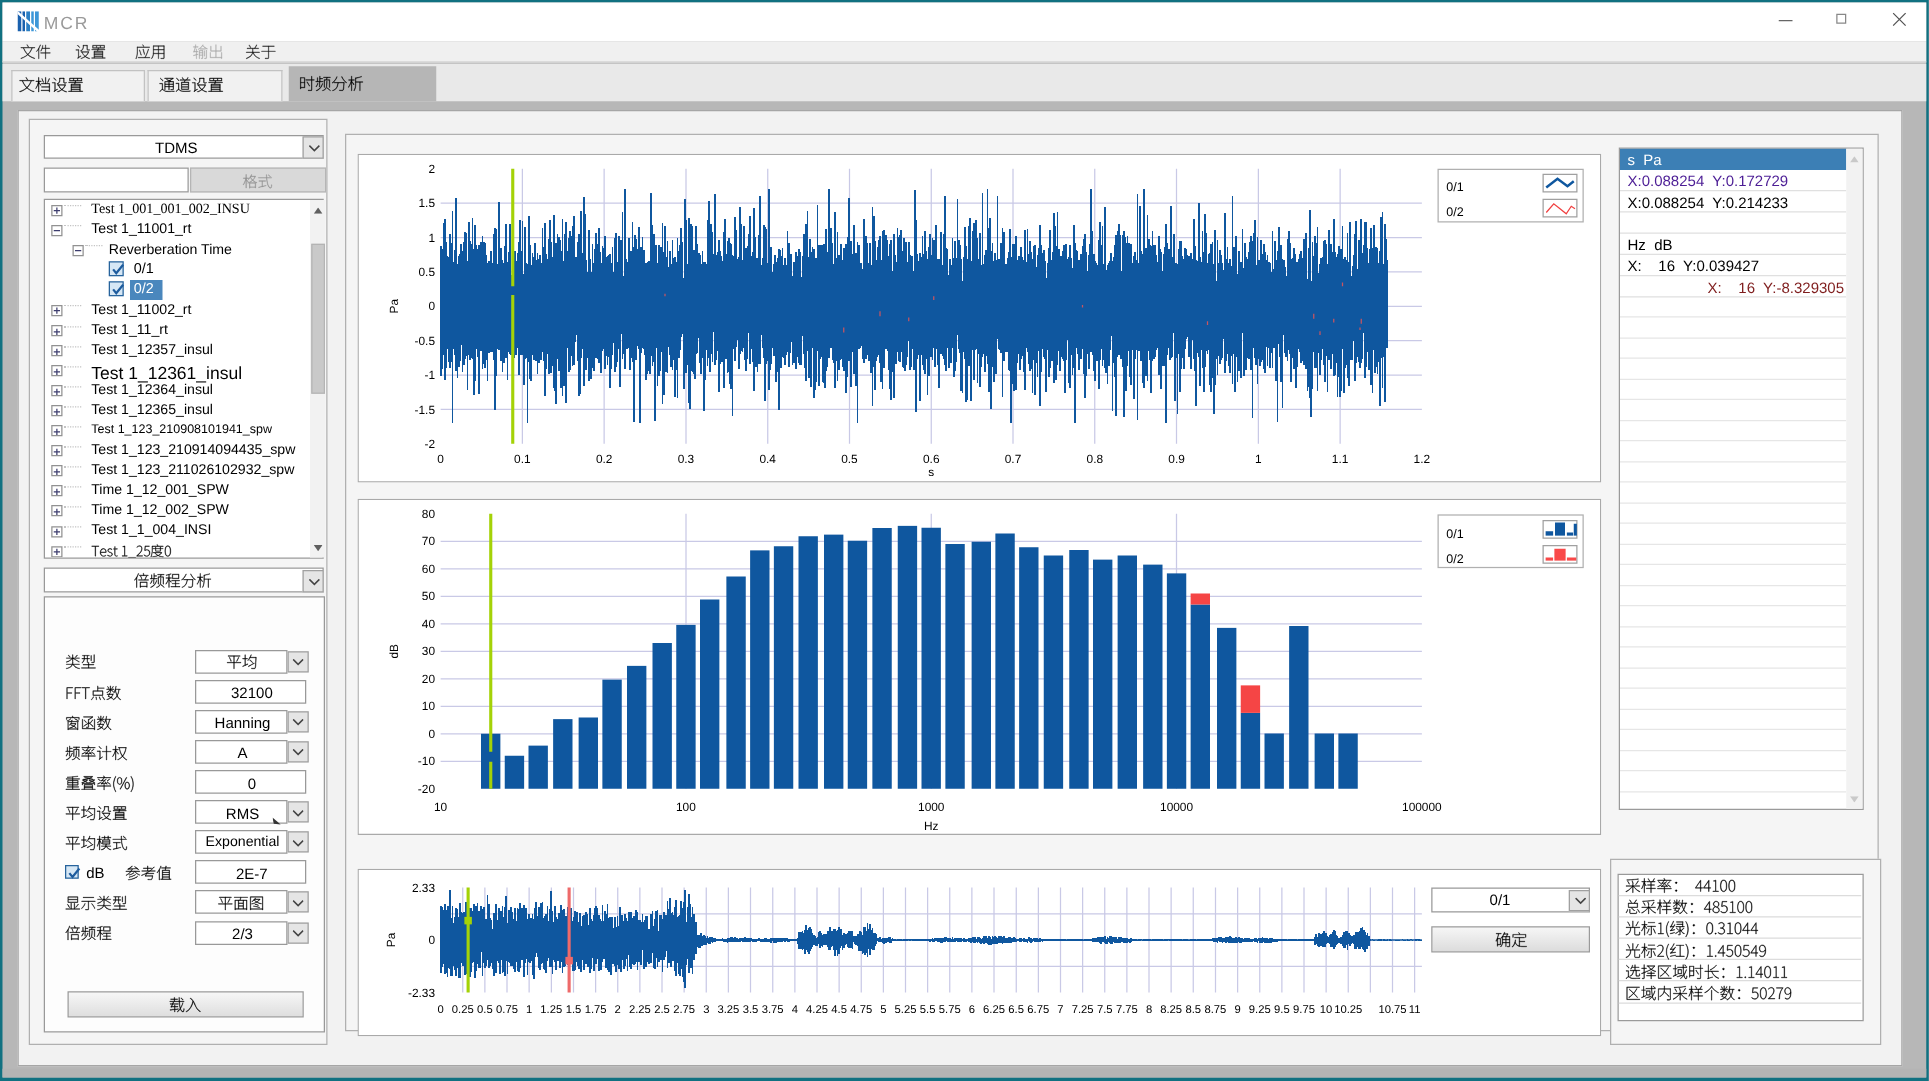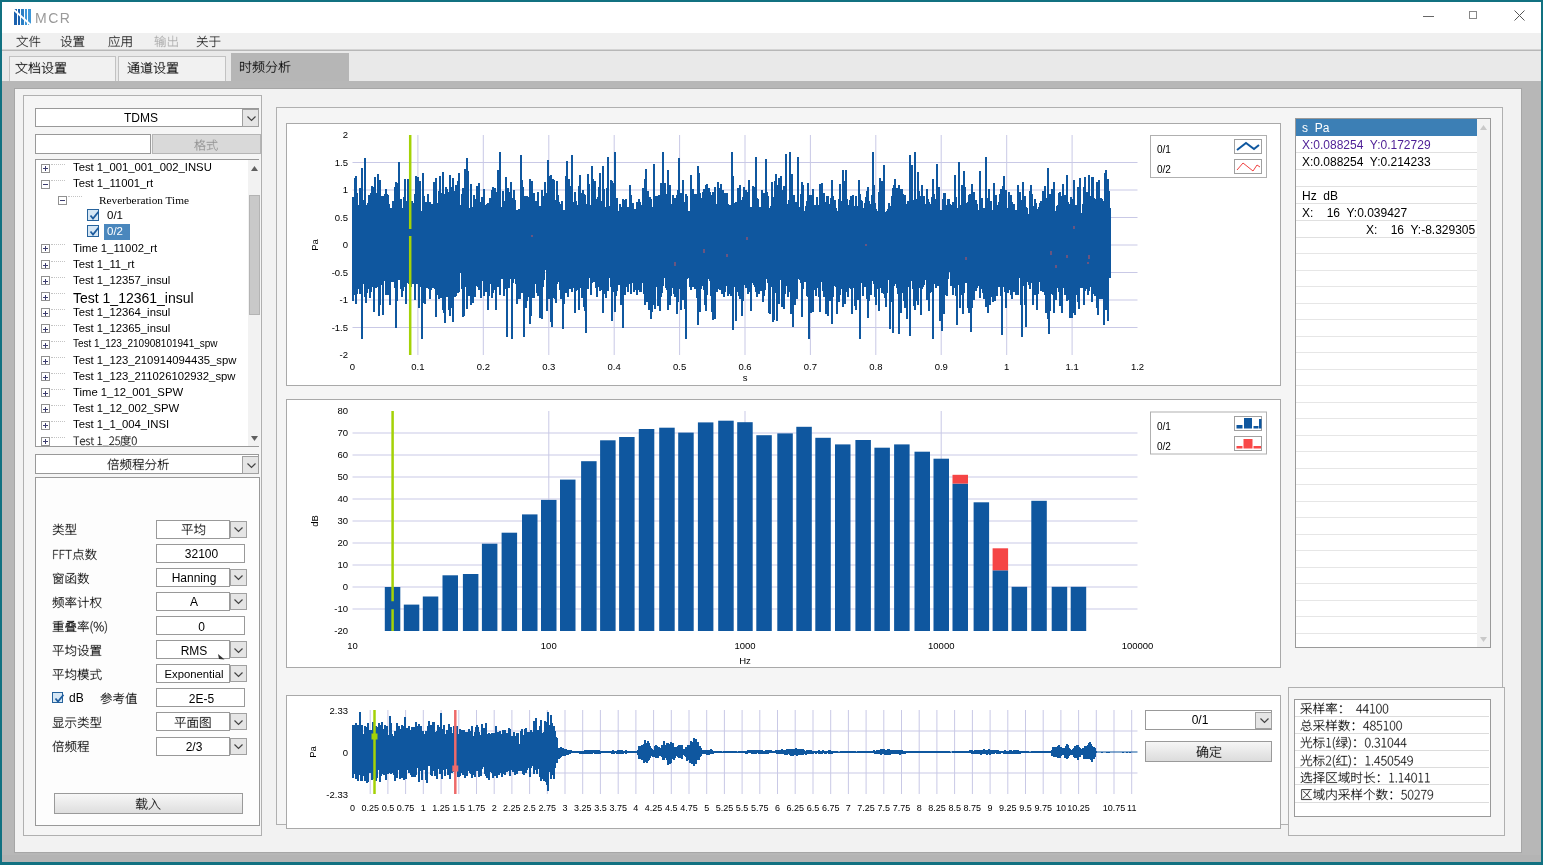--- a/index.html
+++ b/index.html
@@ -61,45 +61,45 @@
       <div style="position:absolute;left:150px;top:132px;width:109px;height:20px;background:#d9d9d9;border:1px solid #b5b5b5"></div>
       <svg style="position:absolute;left:192.0px;top:134.9px;overflow:visible" width="26" height="18">
         <path transform="translate(0,12.6)" d="M6.5 -8.7H10.2V-8.3H6.5ZM5.6 -3.5H10.5V0.8H10.1V-3.1H6V0.9H5.6ZM5.8 -0.1H10.3V0.2H5.8ZM7.1 -10 7.5 -9.9Q7.2 -9.1 6.7 -8.4Q6.3 -7.7 5.8 -7.1Q5.3 -6.5 4.8 -6Q4.7 -6 4.7 -6.1Q4.6 -6.1 4.5 -6.2Q4.5 -6.2 4.4 -6.3Q5.3 -6.9 6 -7.9Q6.7 -8.9 7.1 -10ZM10 -8.7H10.1L10.2 -8.7L10.4 -8.6Q10 -7.5 9.3 -6.6Q8.7 -5.7 7.9 -5Q7 -4.3 6.1 -3.8Q5.2 -3.3 4.3 -3Q4.3 -3.1 4.2 -3.2Q4.2 -3.2 4.1 -3.3Q5 -3.6 5.9 -4.1Q6.8 -4.5 7.6 -5.2Q8.4 -5.9 9 -6.7Q9.7 -7.6 10 -8.6ZM6.3 -8.2Q6.7 -7.3 7.4 -6.4Q8.1 -5.5 9.2 -4.8Q10.2 -4 11.6 -3.6Q11.6 -3.5 11.5 -3.5Q11.5 -3.4 11.5 -3.4Q11.4 -3.3 11.4 -3.3Q10 -3.7 9 -4.5Q7.9 -5.3 7.2 -6.2Q6.5 -7.1 6.1 -7.9ZM0.7 -7.3H4.8V-6.9H0.7ZM2.7 -10H3.1V0.8H2.7ZM2.7 -7.2 3 -7.1Q2.8 -6.3 2.6 -5.6Q2.3 -4.8 2 -4Q1.7 -3.3 1.4 -2.7Q1 -2 0.7 -1.6Q0.6 -1.6 0.6 -1.7Q0.5 -1.8 0.4 -1.8Q0.8 -2.3 1.1 -2.9Q1.4 -3.5 1.7 -4.2Q2 -4.9 2.3 -5.7Q2.5 -6.4 2.7 -7.2ZM3 -6.2Q3.1 -6.1 3.4 -5.8Q3.6 -5.5 3.9 -5.2Q4.1 -4.8 4.4 -4.6Q4.6 -4.3 4.7 -4.1L4.4 -3.8Q4.3 -4 4.1 -4.3Q3.9 -4.6 3.6 -5Q3.3 -5.3 3.1 -5.6Q2.9 -5.9 2.8 -6Z M20.5 -9.6 20.7 -9.8Q21.1 -9.6 21.4 -9.3Q21.8 -9 22.1 -8.7Q22.4 -8.4 22.6 -8.2L22.4 -8Q22.2 -8.2 21.9 -8.5Q21.5 -8.8 21.2 -9.1Q20.8 -9.3 20.5 -9.6ZM12.7 -7.5H23.3V-7.2H12.7ZM13.1 -5H18.5V-4.6H13.1ZM15.6 -4.8H15.9V-0.3H15.6ZM12.8 0.1Q13.5 -0 14.5 -0.3Q15.5 -0.5 16.6 -0.8Q17.7 -1 18.9 -1.3L18.9 -1Q17.8 -0.7 16.8 -0.5Q15.7 -0.2 14.7 0Q13.7 0.3 13 0.5ZM19 -9.9H19.4Q19.4 -8.1 19.6 -6.4Q19.7 -4.8 20 -3.6Q20.3 -2.3 20.6 -1.4Q21 -0.5 21.5 0Q22 0.5 22.5 0.5Q22.8 0.5 23 -0Q23.1 -0.6 23.1 -1.9Q23.2 -1.8 23.3 -1.8Q23.4 -1.7 23.5 -1.7Q23.4 -0.7 23.3 -0.2Q23.2 0.4 23 0.6Q22.8 0.9 22.5 0.9Q21.9 0.9 21.5 0.5Q21 0.1 20.6 -0.6Q20.3 -1.3 20 -2.2Q19.7 -3.2 19.5 -4.4Q19.3 -5.6 19.2 -7Q19.1 -8.4 19 -9.9Z" fill="#909090" stroke="#909090" stroke-width="0.3"></path>
       </svg>
       <div style="position:absolute;left:33px;top:157px;width:224px;height:288px;background:#fff;border:1px solid #999"></div>
       <div style="position:absolute;left:34px;top:158px;width:212px;height:286px;overflow:hidden">
         <div style="position:absolute;left:5px;top:3.6999999999999993px;width:9px;height:9px;background:#fff;border:1px solid #919191"></div>
         <div style="position:absolute;left:7px;top:8.2px;width:5px;height:1px;background:#3c3c6e"></div>
         <div style="position:absolute;left:9px;top:6.199999999999999px;width:1px;height:5px;background:#3c3c6e"></div>
         <div style="position:absolute;left:15px;top:4.199999999999999px;width:14px;border-top:1px dotted #c4c4c4"></div>
-        <div style="position:absolute;left:37px;top:1.3999999999999995px;font-family:Liberation Sans, sans-serif;font-size:11.3px;color:#000;white-space:nowrap">Test 1_001_001_002_INSU</div>
+        <div style="position:absolute;left:37px;top:1.3999999999999995px;font-family:Liberation Serif, serif;font-size:11.3px;color:#000;white-space:nowrap">Test 1_001_001_002_INSU</div>
         <div style="position:absolute;left:5px;top:19.75px;width:9px;height:9px;background:#fff;border:1px solid #919191"></div>
         <div style="position:absolute;left:7px;top:24.25px;width:5px;height:1px;background:#3c3c6e"></div>
         <div style="position:absolute;left:15px;top:20.25px;width:14px;border-top:1px dotted #c4c4c4"></div>
         <div style="position:absolute;left:37px;top:17.45px;font-family:'Liberation Sans',sans-serif;font-size:11.3px;color:#000;white-space:nowrap">Test 1_11001_rt</div>
         <div style="position:absolute;left:21.5px;top:35.8px;width:9px;height:9px;background:#fff;border:1px solid #919191"></div>
         <div style="position:absolute;left:23.5px;top:40.3px;width:5px;height:1px;background:#3c3c6e"></div>
         <div style="position:absolute;left:31.5px;top:36.3px;width:14px;border-top:1px dotted #c4c4c4"></div>
-        <div style="position:absolute;left:63px;top:33.5px;font-family:Liberation Serif, serif;font-size:11.3px;color:#000;white-space:nowrap">Reverberation Time</div>
+        <div style="position:absolute;left:51px;top:33.5px;font-family:Liberation Sans, sans-serif;font-size:11.3px;color:#000;white-space:nowrap">Reverberation Time</div>
         <div style="position:absolute;left:51px;top:49.35000000000001px;width:12px;height:12px;background:#d6e7f5;border:1.5px solid #27639c"></div>
         <svg style="position:absolute;left:52.5px;top:51.35000000000001px" width="11" height="10">
           <path d="M1.5 4.5 L4 7.5 L9.5 0.8" fill="none" stroke="#1e5c9e" stroke-width="1.8"></path>
         </svg>
         <div style="position:absolute;left:71px;top:49.35000000000001px;font-family:'Liberation Sans',sans-serif;font-size:11.5px;color:#000">0/1</div>
         <div style="position:absolute;left:51px;top:65.4px;width:12px;height:12px;background:#d6e7f5;border:1.5px solid #27639c"></div>
         <svg style="position:absolute;left:52.5px;top:67.4px" width="11" height="10">
           <path d="M1.5 4.5 L4 7.5 L9.5 0.8" fill="none" stroke="#1e5c9e" stroke-width="1.8"></path>
         </svg>
         <div style="position:absolute;left:68px;top:64.4px;width:26px;height:16px;background:#4a87bd"></div>
         <div style="position:absolute;left:71px;top:65.4px;font-family:'Liberation Sans',sans-serif;font-size:11.5px;color:#fff">0/2</div>
         <div style="position:absolute;left:5px;top:83.95px;width:9px;height:9px;background:#fff;border:1px solid #919191"></div>
         <div style="position:absolute;left:7px;top:88.45px;width:5px;height:1px;background:#3c3c6e"></div>
         <div style="position:absolute;left:9px;top:86.45px;width:1px;height:5px;background:#3c3c6e"></div>
         <div style="position:absolute;left:15px;top:84.45px;width:14px;border-top:1px dotted #c4c4c4"></div>
-        <div style="position:absolute;left:37px;top:81.65px;font-family:'Liberation Sans',sans-serif;font-size:11.3px;color:#000;white-space:nowrap">Time 1_11002_rt</div>
+        <div style="position:absolute;left:37px;top:81.65px;font-family:'Liberation Sans',sans-serif;font-size:11.3px;color:#000;white-space:nowrap">Test 1_11002_rt</div>
         <div style="position:absolute;left:5px;top:100.00000000000001px;width:9px;height:9px;background:#fff;border:1px solid #919191"></div>
         <div style="position:absolute;left:7px;top:104.50000000000001px;width:5px;height:1px;background:#3c3c6e"></div>
         <div style="position:absolute;left:9px;top:102.50000000000001px;width:1px;height:5px;background:#3c3c6e"></div>
         <div style="position:absolute;left:15px;top:100.50000000000001px;width:14px;border-top:1px dotted #c4c4c4"></div>
         <div style="position:absolute;left:37px;top:97.70000000000002px;font-family:'Liberation Sans',sans-serif;font-size:11.3px;color:#000;white-space:nowrap">Test 1_11_rt</div>
         <div style="position:absolute;left:5px;top:116.05000000000001px;width:9px;height:9px;background:#fff;border:1px solid #919191"></div>
         <div style="position:absolute;left:7px;top:120.55000000000001px;width:5px;height:1px;background:#3c3c6e"></div>
         <div style="position:absolute;left:9px;top:118.55000000000001px;width:1px;height:5px;background:#3c3c6e"></div>
         <div style="position:absolute;left:15px;top:116.55000000000001px;width:14px;border-top:1px dotted #c4c4c4"></div>
         <div style="position:absolute;left:37px;top:113.75000000000001px;font-family:'Liberation Sans',sans-serif;font-size:11.3px;color:#000;white-space:nowrap">Test 1_12357_insul</div>
@@ -135,21 +135,21 @@
         <div style="position:absolute;left:37px;top:210.04999999999998px;font-family:Liberation Sans, sans-serif;font-size:11.3px;color:#000;white-space:nowrap">Test 1_123_211026102932_spw</div>
         <div style="position:absolute;left:5px;top:228.4px;width:9px;height:9px;background:#fff;border:1px solid #919191"></div>
         <div style="position:absolute;left:7px;top:232.9px;width:5px;height:1px;background:#3c3c6e"></div>
         <div style="position:absolute;left:9px;top:230.9px;width:1px;height:5px;background:#3c3c6e"></div>
         <div style="position:absolute;left:15px;top:228.9px;width:14px;border-top:1px dotted #c4c4c4"></div>
         <div style="position:absolute;left:37px;top:226.1px;font-family:'Liberation Sans',sans-serif;font-size:11.3px;color:#000;white-space:nowrap">Time 1_12_001_SPW</div>
         <div style="position:absolute;left:5px;top:244.45px;width:9px;height:9px;background:#fff;border:1px solid #919191"></div>
         <div style="position:absolute;left:7px;top:248.95px;width:5px;height:1px;background:#3c3c6e"></div>
         <div style="position:absolute;left:9px;top:246.95px;width:1px;height:5px;background:#3c3c6e"></div>
         <div style="position:absolute;left:15px;top:244.95px;width:14px;border-top:1px dotted #c4c4c4"></div>
-        <div style="position:absolute;left:37px;top:242.14999999999998px;font-family:'Liberation Sans',sans-serif;font-size:11.3px;color:#000;white-space:nowrap">Test 1_12_002_SPW</div>
+        <div style="position:absolute;left:37px;top:242.14999999999998px;font-family:'Liberation Sans',sans-serif;font-size:11.3px;color:#000;white-space:nowrap">Time 1_12_002_SPW</div>
         <div style="position:absolute;left:5px;top:260.5px;width:9px;height:9px;background:#fff;border:1px solid #919191"></div>
         <div style="position:absolute;left:7px;top:265.0px;width:5px;height:1px;background:#3c3c6e"></div>
         <div style="position:absolute;left:9px;top:263.0px;width:1px;height:5px;background:#3c3c6e"></div>
         <div style="position:absolute;left:15px;top:261.0px;width:14px;border-top:1px dotted #c4c4c4"></div>
         <div style="position:absolute;left:37px;top:258.2px;font-family:'Liberation Sans',sans-serif;font-size:11.3px;color:#000;white-space:nowrap">Test 1_1_004_INSI</div>
         <div style="position:absolute;left:5px;top:276.55px;width:9px;height:9px;background:#fff;border:1px solid #919191"></div>
         <div style="position:absolute;left:7px;top:281.05px;width:5px;height:1px;background:#3c3c6e"></div>
         <div style="position:absolute;left:9px;top:279.05px;width:1px;height:5px;background:#3c3c6e"></div>
         <div style="position:absolute;left:15px;top:277.05px;width:14px;border-top:1px dotted #c4c4c4"></div>
         <svg style="position:absolute;left:37.0px;top:273.2px;overflow:visible" width="49" height="17">
@@ -244,21 +244,21 @@
       </svg>
       <div style="position:absolute;left:50px;top:689.8px;width:11px;height:11px;background:#d6e7f5;border:1.5px solid #27639c"></div>
       <svg style="position:absolute;left:51.5px;top:691.8px" width="11" height="10">
         <path d="M1.5 4.5 L4 7.5 L9.5 0.8" fill="none" stroke="#1e5c9e" stroke-width="1.8"></path>
       </svg>
       <div style="position:absolute;left:67px;top:689.3px;font-family:'Liberation Sans',sans-serif;font-size:12px;color:#000">dB</div>
       <svg style="position:absolute;left:98.0px;top:688.2px;overflow:visible" width="39" height="19">
         <path transform="translate(0,13.1)" d="M7.5 -9.7 7.8 -9.9Q8.4 -9.6 9 -9.2Q9.6 -8.7 10.1 -8.3Q10.7 -7.8 11 -7.5L10.7 -7.2Q10.4 -7.6 9.8 -8Q9.3 -8.5 8.7 -8.9Q8.1 -9.3 7.5 -9.7ZM0.7 -6.3H11.8V-5.9H0.7ZM7 -5.1 7.4 -4.9Q6.9 -4.5 6.3 -4.2Q5.6 -3.8 4.9 -3.5Q4.2 -3.2 3.6 -3Q3.5 -3 3.4 -3.1Q3.4 -3.2 3.3 -3.2Q4 -3.5 4.6 -3.7Q5.3 -4 6 -4.4Q6.6 -4.7 7 -5.1ZM8.2 -3.6 8.6 -3.4Q8 -2.9 7.1 -2.5Q6.2 -2.1 5.3 -1.7Q4.3 -1.4 3.4 -1.2Q3.3 -1.2 3.3 -1.3Q3.2 -1.4 3.1 -1.5Q4.1 -1.7 5 -2Q6 -2.3 6.8 -2.7Q7.7 -3.1 8.2 -3.6ZM9.9 -2.2 10.2 -2Q9.5 -1.2 8.3 -0.7Q7.2 -0.1 5.7 0.3Q4.2 0.7 2.7 0.9Q2.6 0.8 2.6 0.7Q2.5 0.7 2.5 0.6Q4 0.4 5.5 0Q6.9 -0.4 8 -0.9Q9.2 -1.5 9.9 -2.2ZM5.6 -7.8 6 -7.8Q5.2 -6 3.9 -4.8Q2.6 -3.5 1 -2.8Q1 -2.8 0.9 -2.8Q0.9 -2.9 0.8 -2.9Q0.7 -3 0.7 -3Q2.3 -3.8 3.6 -5Q4.9 -6.2 5.6 -7.8ZM7.8 -6.2Q8.3 -5.6 8.9 -5Q9.6 -4.4 10.4 -4Q11.2 -3.5 11.9 -3.2Q11.9 -3.2 11.8 -3.1Q11.8 -3.1 11.7 -3Q11.7 -2.9 11.7 -2.9Q10.9 -3.2 10.1 -3.7Q9.3 -4.2 8.7 -4.8Q8 -5.4 7.5 -6.1ZM2.3 -7.6Q2.3 -7.7 2.3 -7.7Q2.3 -7.8 2.3 -7.9Q2.2 -8 2.2 -8Q2.4 -8 2.6 -8.1Q2.8 -8.2 3.1 -8.4Q3.2 -8.5 3.7 -8.8Q4.1 -9.1 4.6 -9.5Q5.1 -9.9 5.6 -10.4L6 -10.2Q5.1 -9.4 4.3 -8.8Q3.5 -8.2 2.7 -7.8V-7.8Q2.7 -7.8 2.7 -7.8Q2.6 -7.8 2.5 -7.8Q2.5 -7.7 2.4 -7.7Q2.3 -7.7 2.3 -7.6ZM2.3 -7.6V-7.9L2.7 -8.1L9.8 -8.4Q9.8 -8.3 9.8 -8.2Q9.9 -8.2 9.9 -8.1Q7.9 -8 6.5 -7.9Q5.2 -7.9 4.4 -7.8Q3.6 -7.8 3.2 -7.7Q2.8 -7.7 2.6 -7.7Q2.4 -7.6 2.3 -7.6Z M21.9 -2.6H22.2Q22.2 -2.6 22.2 -2.5Q22.2 -2.5 22.2 -2.4Q22.2 -2.4 22.2 -2.3Q22 -1 21.8 -0.3Q21.6 0.3 21.4 0.5Q21.2 0.7 21 0.7Q20.9 0.7 20.6 0.7Q20.3 0.7 19.6 0.7Q19 0.7 18.3 0.7Q18.3 0.6 18.2 0.5Q18.2 0.4 18.2 0.3Q18.7 0.3 19.1 0.3Q19.6 0.4 20 0.4Q20.3 0.4 20.5 0.4Q20.7 0.4 20.9 0.4Q21 0.4 21.1 0.3Q21.3 0.1 21.5 -0.5Q21.7 -1.2 21.9 -2.5ZM16.4 -2.6H22V-2.2H16.3ZM17.1 -4.5H23.1V-4.1H16.9ZM13.4 -6.5H24.2V-6.1H13.4ZM14.6 -8.7H21.3V-8.4H14.6ZM18 -10.4H18.4V-6.3H18ZM23.2 -9.7 23.5 -9.5Q22.6 -8.4 21.4 -7.4Q20.2 -6.4 18.9 -5.5Q17.6 -4.6 16.2 -3.9Q14.8 -3.2 13.3 -2.6Q13.3 -2.6 13.3 -2.7Q13.2 -2.7 13.2 -2.8Q13.1 -2.9 13.1 -2.9Q14.5 -3.5 16 -4.2Q17.4 -4.9 18.7 -5.7Q20 -6.6 21.2 -7.6Q22.3 -8.6 23.2 -9.7ZM17 -4.5H17.4Q17.2 -3.9 16.9 -3.3Q16.7 -2.6 16.5 -2.2H16.1Q16.3 -2.7 16.6 -3.3Q16.8 -4 17 -4.5Z M29.1 -9H36.4V-8.6H29.1ZM28.5 0H36.9V0.4H28.5ZM29.8 -7.1H35.6V0.2H35.2V-6.7H30.2V0.2H29.8ZM30 -5.3H35.4V-5H30ZM30 -3.5H35.4V-3.2H30ZM30.1 -1.7H35.4V-1.3H30.1ZM32.6 -10.4 33.1 -10.3Q33 -9.8 32.8 -9.2Q32.7 -8.6 32.6 -8Q32.4 -7.4 32.3 -7L32 -7.1Q32.1 -7.5 32.2 -8.1Q32.4 -8.7 32.5 -9.3Q32.6 -9.9 32.6 -10.4ZM28.6 -10.4 29 -10.3Q28.6 -9.2 28.1 -8.2Q27.6 -7.2 27 -6.4Q26.4 -5.5 25.8 -4.8Q25.8 -4.9 25.7 -4.9Q25.7 -5 25.6 -5Q25.6 -5.1 25.5 -5.1Q26.2 -5.8 26.7 -6.6Q27.3 -7.5 27.8 -8.4Q28.3 -9.4 28.6 -10.4ZM27.2 -7.3 27.6 -7.7 27.6 -7.7V0.9H27.2Z" fill="#000000" stroke="#000000" stroke-width="0.3"></path>
       </svg>
       <div style="position:absolute;left:154px;top:686.3px;width:89px;height:19px;background:#fff;border:1px solid #999"></div>
-      <div style="position:absolute;left:154px;top:689.8px;width:91px;text-align:center;font-family:'Liberation Sans',sans-serif;font-size:12px;color:#000">2E-5</div>
+      <div style="position:absolute;left:154px;top:689.8px;width:91px;text-align:center;font-family:'Liberation Sans',sans-serif;font-size:12px;color:#000">2E-7</div>
       <div style="position:absolute;left:154px;top:710.4px;width:74px;height:19px;background:#fff;border:1px solid #999"></div>
       <svg style="position:absolute;left:172.2px;top:712.3px;overflow:visible" width="39" height="19">
         <path transform="translate(0,13.1)" d="M1.4 -9.5H11.1V-9.1H1.4ZM0.7 -4.2H11.8V-3.8H0.7ZM2.4 -8.2 2.7 -8.3Q3 -7.8 3.2 -7.2Q3.5 -6.7 3.7 -6.1Q4 -5.6 4.1 -5.2L3.7 -5Q3.6 -5.5 3.4 -6Q3.2 -6.5 2.9 -7.1Q2.7 -7.7 2.4 -8.2ZM9.8 -8.4 10.1 -8.2Q9.9 -7.7 9.6 -7.1Q9.3 -6.5 9 -5.9Q8.7 -5.4 8.4 -4.9L8.1 -5.1Q8.4 -5.5 8.7 -6.1Q9 -6.7 9.3 -7.3Q9.6 -7.9 9.8 -8.4ZM6 -9.4H6.4V0.9H6Z M16.9 -4.8H20.5V-4.4H16.9ZM16.9 -2.5H20.6V-2.2H16.9ZM14.2 -0.2H23.4V0.2H14.2ZM13.9 -7.1H23.6V0.9H23.2V-6.7H14.3V0.9H13.9ZM16.6 -6.9H17V0H16.6ZM20.4 -6.9H20.8V-0H20.4ZM18.5 -9.3 18.9 -9.1Q18.7 -8.6 18.5 -7.9Q18.3 -7.3 18.1 -6.8L17.8 -7Q17.9 -7.3 18.1 -7.7Q18.2 -8.1 18.3 -8.5Q18.4 -8.9 18.5 -9.3ZM13.3 -9.4H24.2V-9.1H13.3Z M26.2 -9.8H36.3V0.9H35.9V-9.4H26.6V0.9H26.2ZM26.4 -0.1H36.2V0.3H26.4ZM29.9 -3.6 30.1 -3.9Q30.6 -3.8 31.1 -3.7Q31.6 -3.5 32.1 -3.3Q32.6 -3.2 32.9 -3L32.7 -2.7Q32.4 -2.8 31.9 -3Q31.4 -3.2 30.9 -3.4Q30.4 -3.5 29.9 -3.6ZM30.3 -8.8 30.6 -8.7Q30.3 -8.2 29.8 -7.6Q29.3 -7.1 28.8 -6.6Q28.3 -6.1 27.8 -5.8Q27.7 -5.8 27.7 -5.9Q27.6 -5.9 27.5 -5.9Q27.5 -6 27.4 -6Q28.2 -6.5 29 -7.3Q29.8 -8 30.3 -8.8ZM33.6 -7.9H33.7L33.8 -7.9L34 -7.7Q33.6 -7 32.8 -6.3Q32.1 -5.7 31.1 -5.2Q30.2 -4.7 29.3 -4.3Q28.3 -4 27.4 -3.8Q27.4 -3.8 27.3 -3.9Q27.3 -4 27.2 -4Q27.2 -4.1 27.2 -4.1Q28.1 -4.3 29 -4.6Q30 -4.9 30.9 -5.4Q31.8 -5.9 32.5 -6.5Q33.2 -7.1 33.6 -7.8ZM29.4 -7.4Q30 -6.6 30.9 -6Q31.8 -5.3 33 -4.9Q34.1 -4.4 35.3 -4.2Q35.2 -4.2 35.2 -4.1Q35.1 -4 35.1 -3.9Q33.9 -4.2 32.8 -4.6Q31.6 -5.1 30.6 -5.8Q29.7 -6.4 29.1 -7.2ZM29.6 -7.9H33.8V-7.5H29.4ZM28.6 -2.1 28.8 -2.4Q29.4 -2.3 30.1 -2.2Q30.8 -2 31.5 -1.9Q32.1 -1.7 32.8 -1.6Q33.4 -1.4 33.8 -1.3L33.6 -0.9Q33 -1.1 32.2 -1.4Q31.3 -1.6 30.4 -1.8Q29.4 -2 28.6 -2.1Z" fill="#000000" stroke="#000000" stroke-width="0.3"></path>
       </svg>
       <div style="position:absolute;left:227.5px;top:711.4px;width:17px;height:17px;background:#e5e5e5;border:1px solid #a0a0a0"></div>
       <svg style="position:absolute;left:232.0px;top:717.9px" width="9" height="6">
         <path d="M0.5 0.5 L4.5 4.5 L8.5 0.5" fill="none" stroke="#444" stroke-width="1.2"></path>
       </svg>
       <div style="position:absolute;left:154px;top:734.5px;width:74px;height:19px;background:#fff;border:1px solid #999"></div>
       <div style="position:absolute;left:154px;top:738px;width:76px;text-align:center;font-family:'Liberation Sans',sans-serif;font-size:12px;color:#000">2/3</div>
@@ -277,21 +277,21 @@
       <div style="position:absolute;left:1300px;top:135.9px;font-family:'Liberation Sans',sans-serif;font-size:12px;color:#4c1d95;white-space:pre">X:0.088254  Y:0.172729</div>
       <div style="position:absolute;left:1294px;top:150.5px;width:181px;height:17.0px;border-bottom:1px solid #e0e0e0"></div>
       <div style="position:absolute;left:1300px;top:152.9px;font-family:'Liberation Sans',sans-serif;font-size:12px;color:#000;white-space:pre">X:0.088254  Y:0.214233</div>
       <div style="position:absolute;left:1294px;top:167.5px;width:181px;height:17.0px;border-bottom:1px solid #e0e0e0"></div>
       <div style="position:absolute;left:1300px;top:169.9px;font-family:'Liberation Sans',sans-serif;font-size:12px;color:#000;white-space:pre"></div>
       <div style="position:absolute;left:1294px;top:184.5px;width:181px;height:17.0px;border-bottom:1px solid #e0e0e0"></div>
       <div style="position:absolute;left:1300px;top:186.9px;font-family:'Liberation Sans',sans-serif;font-size:12px;color:#000;white-space:pre">Hz  dB</div>
       <div style="position:absolute;left:1294px;top:201.5px;width:181px;height:17.0px;border-bottom:1px solid #e0e0e0"></div>
       <div style="position:absolute;left:1300px;top:203.9px;font-family:'Liberation Sans',sans-serif;font-size:12px;color:#000;white-space:pre">X:    16  Y:0.039427</div>
       <div style="position:absolute;left:1294px;top:218.5px;width:181px;height:17.0px;border-bottom:1px solid #e0e0e0"></div>
-      <div style="position:absolute;left:1364px;top:220.9px;font-family:'Liberation Sans',sans-serif;font-size:12px;color:#000000;white-space:pre">X:    16  Y:-8.329305</div>
+      <div style="position:absolute;left:1364px;top:220.9px;font-family:'Liberation Sans',sans-serif;font-size:12px;color:#7f1d1d;white-space:pre">X:    16  Y:-8.329305</div>
       <div style="position:absolute;left:1294px;top:235.5px;width:181px;height:16.5px;border-bottom:1px solid #e6e6e6"></div>
       <div style="position:absolute;left:1294px;top:252.0px;width:181px;height:16.5px;border-bottom:1px solid #e6e6e6"></div>
       <div style="position:absolute;left:1294px;top:268.5px;width:181px;height:16.5px;border-bottom:1px solid #e6e6e6"></div>
       <div style="position:absolute;left:1294px;top:285.0px;width:181px;height:16.5px;border-bottom:1px solid #e6e6e6"></div>
       <div style="position:absolute;left:1294px;top:301.5px;width:181px;height:16.5px;border-bottom:1px solid #e6e6e6"></div>
       <div style="position:absolute;left:1294px;top:318.0px;width:181px;height:16.5px;border-bottom:1px solid #e6e6e6"></div>
       <div style="position:absolute;left:1294px;top:334.5px;width:181px;height:16.5px;border-bottom:1px solid #e6e6e6"></div>
       <div style="position:absolute;left:1294px;top:351.0px;width:181px;height:16.5px;border-bottom:1px solid #e6e6e6"></div>
       <div style="position:absolute;left:1294px;top:367.5px;width:181px;height:16.5px;border-bottom:1px solid #e6e6e6"></div>
       <div style="position:absolute;left:1294px;top:384.0px;width:181px;height:16.5px;border-bottom:1px solid #e6e6e6"></div>

